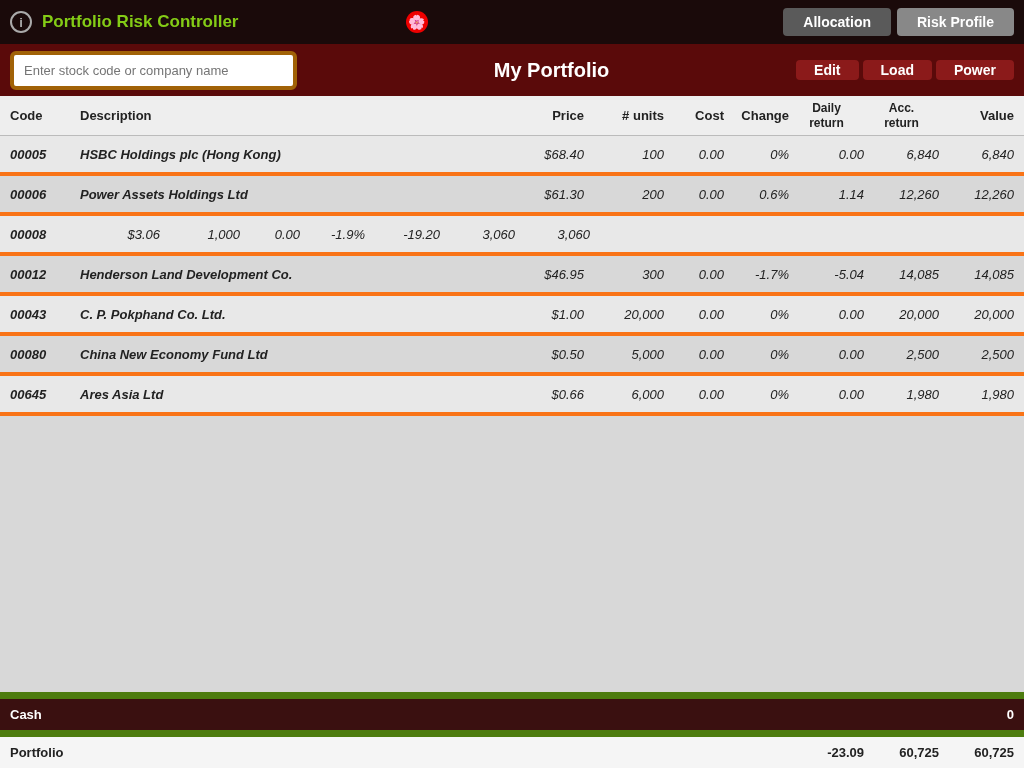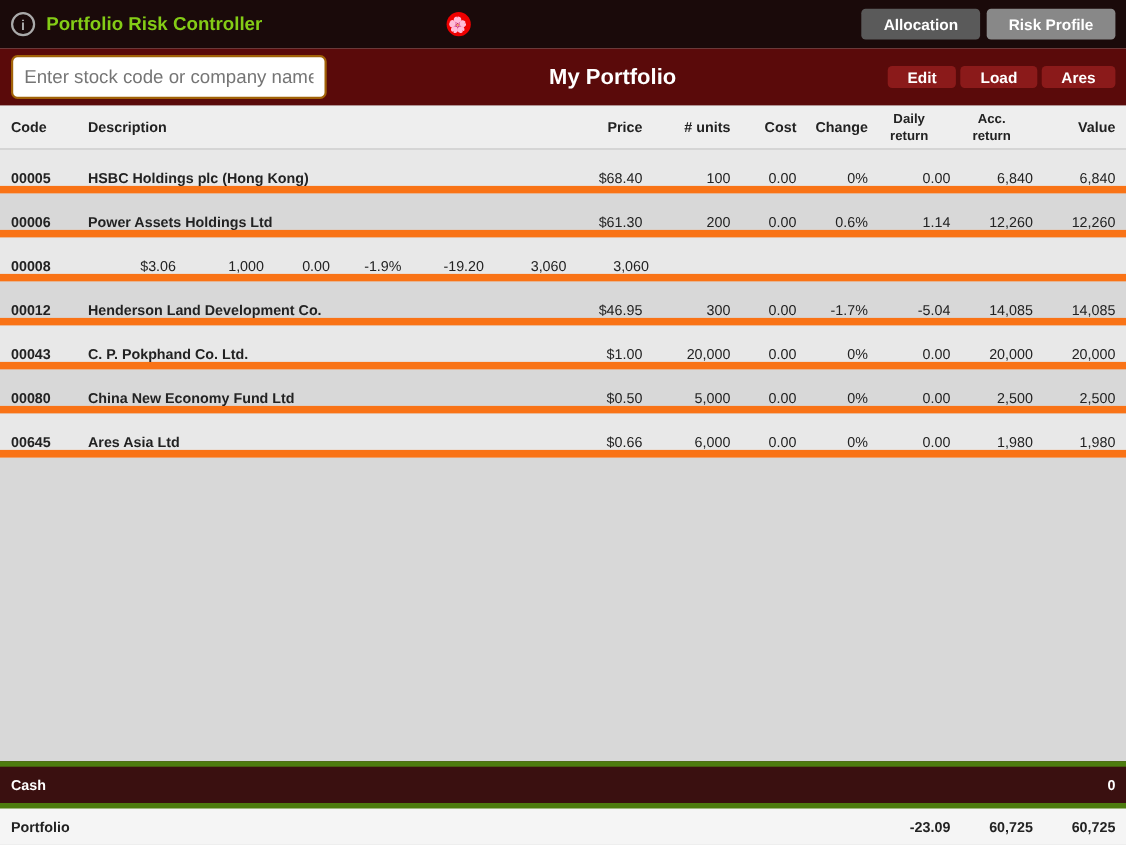--- a/index.html
+++ b/index.html
@@ -83,22 +83,22 @@
       flex-shrink: 0;
     }
     .search-area {
       width: 307px;
       padding: 0 10px;
     }
     .search-input {
       width: 100%;
       padding: 8px 10px;
       border-radius: 6px;
-      border: 2px solid #a16207;
-      font-size: 17px;
+      border: 4px solid #a16207;
+      font-size: 13px;
       background: #fff;
       color: #999;
       outline: none;
     }
     .portfolio-title-area {
       flex: 1;
       text-align: center;
       color: #fff;
       font-size: 20px;
       font-weight: bold;
@@ -139,24 +139,25 @@
     .col-header-row .col.center { text-align: center; }
 
     
     .table-body {
       flex: 1;
       overflow-y: auto;
       background: #d8d8d8;
     }
     .table-row {
       display: flex;
-      align-items: flex-end;
+      align-items: center;
       padding: 0 10px;
       height: 40px;
-      border-bottom: 7px solid #f97316;
+      border-bottom: 4px solid #f97316;
+      font-style: italic;
     }
     .table-row:nth-child(odd) { background: #e8e8e8; }
     .table-row:nth-child(even) { background: #d8d8d8; }
     .table-row .col {
       font-size: 13px;
       color: #222;
       text-align: right;
     }
     .table-row .col.left { text-align: left; }
     .table-row .col.bold { font-weight: bold; }
@@ -183,21 +184,21 @@
     
     .footer {
       background: #f0f0f0;
       flex-shrink: 0;
     }
     .footer-row {
       display: flex;
       align-items: center;
       padding: 0 10px;
       height: 38px;
-      border-top: 5px solid #4d7c0f;
+      border-top: 7px solid #4d7c0f;
     }
     .footer-row.dark {
       background: #3a1010;
       color: #fff;
     }
     .footer-row.light {
       background: #f5f5f5;
       color: #222;
     }
     .footer-label {
@@ -231,21 +232,21 @@
 </div>
 
 <div class="header-row">
   <div class="search-area">
     <input class="search-input" type="text" placeholder="Enter stock code or company name" style="">
   </div>
   <div class="portfolio-title-area">My Portfolio</div>
   <div class="action-buttons">
     <button class="action-btn">Edit</button>
     <button class="action-btn">Load</button>
-    <button class="action-btn">Ares</button>
+    <button class="action-btn">Power</button>
   </div>
 </div>
 
 <div class="col-header-row">
   <div class="col col-code left">Code</div>
   <div class="col col-desc left">Description</div>
   <div class="col col-price">Price</div>
   <div class="col col-units"># units</div>
   <div class="col col-cost">Cost</div>
   <div class="col col-change">Change</div>

